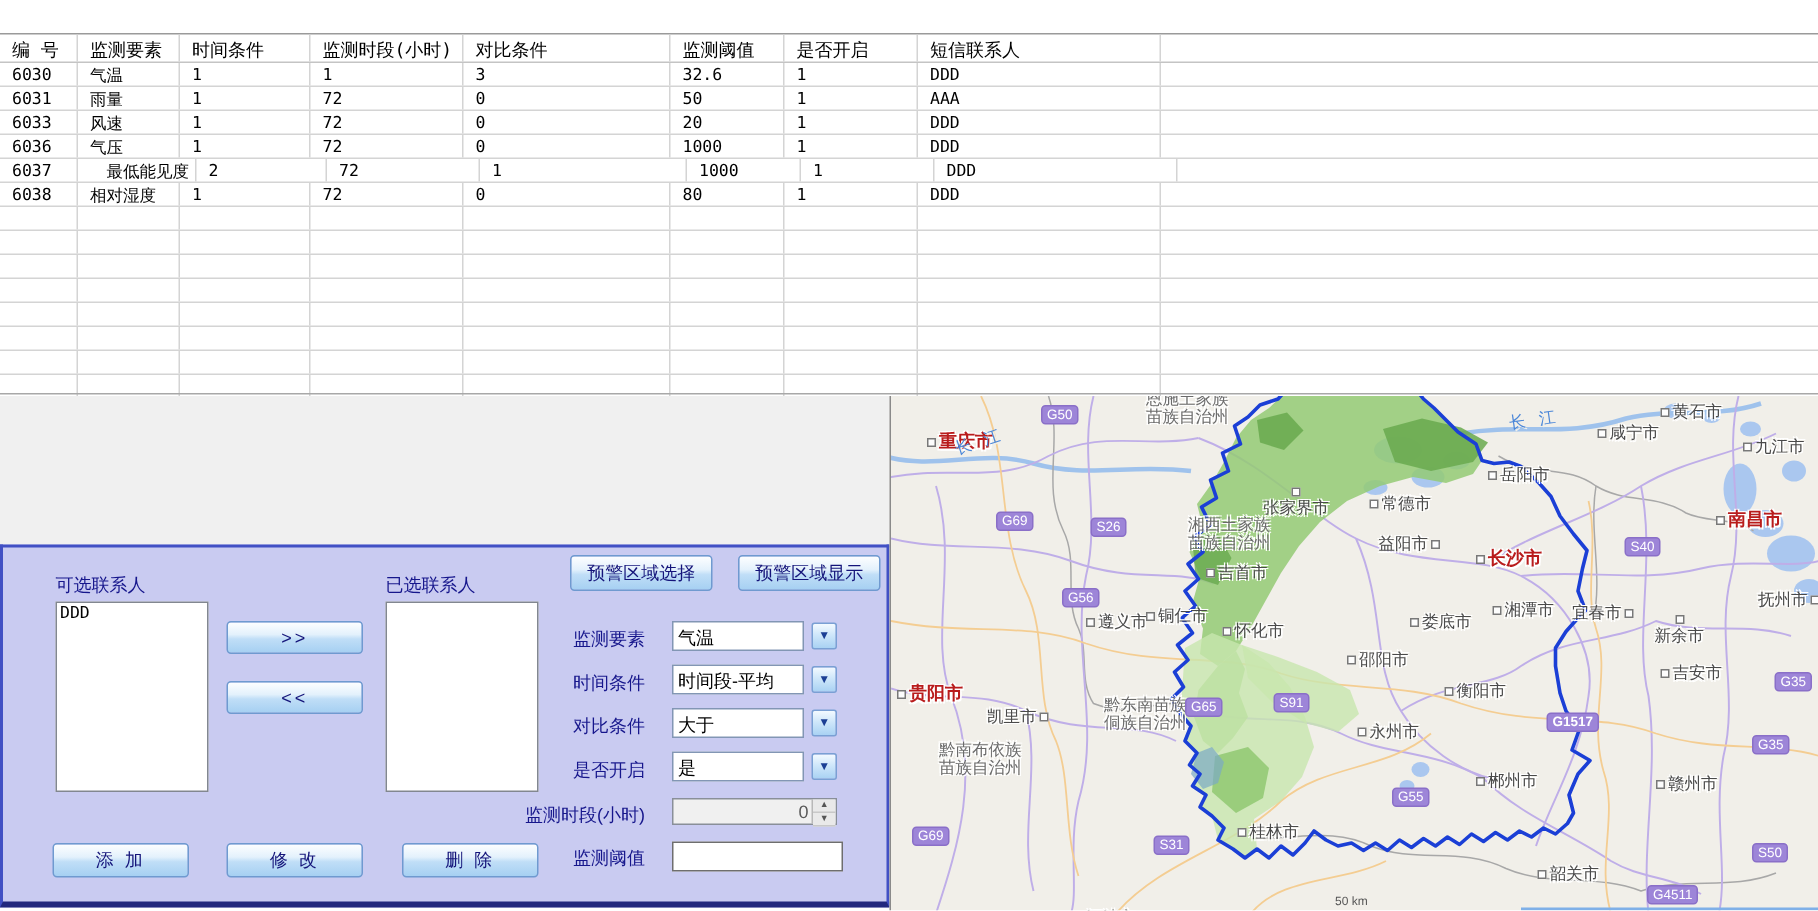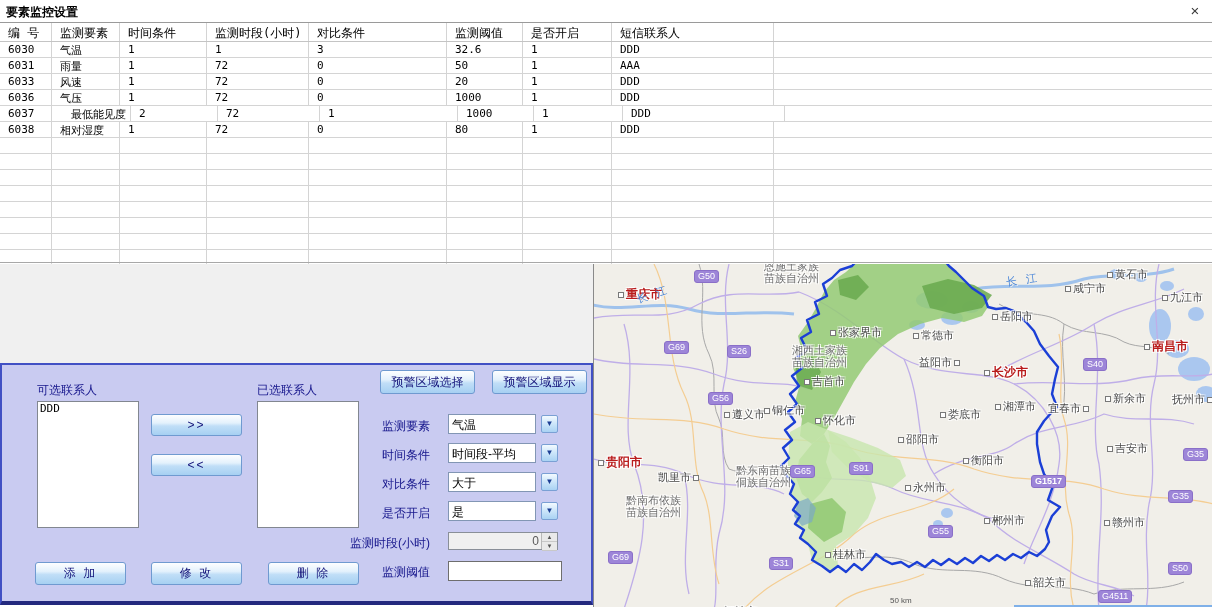--- a/index.html
+++ b/index.html
@@ -63,24 +63,20 @@
   .riverlbl{position:absolute;font-size:11px;color:#4a86d8;letter-spacing:9px;white-space:nowrap;
             text-shadow:1px 1px 0 #f1efe9;}
   #map-scale{position:absolute;font-size:8px;color:#555;}
   #map-scrollline{position:absolute;background:#7fb0e8;}
 </style>
 </head>
 <body>
 
 <div id="app">
 
-  <div id="titlebar">
-    <span id="win-title">要素监控设置</span>
-    <span id="close-btn">×</span>
-  </div>
 
   <div id="tablewrap">
       <div class="trow head">
         <div class="tcell" style="width: 52px;">编 号</div>
         <div class="tcell" style="width: 68px;">监测要素</div>
         <div class="tcell" style="width: 87px;">时间条件</div>
         <div class="tcell" style="width: 102px;">监测时段(小时)</div>
         <div class="tcell" style="width: 138px;">对比条件</div>
         <div class="tcell" style="width: 76px;">监测阈值</div>
         <div class="tcell" style="width: 89px;">是否开启</div>
@@ -401,21 +397,21 @@
             <span class="mk"></span>
           </div>
           <div class="mlabel" style="left: 120px; top: 316px; margin-top: 24px;">
             <span class="mk"></span>
             <span>河池市</span>
           </div>
           <div class="mlabel" style="left: 229px; top: 283px;">
             <span class="mk"></span>
             <span>桂林市</span>
           </div>
-          <div class="mlabel" style="left: 234px; top: 61px;">
+          <div class="mlabel" style="left: 248px; top: 61px; flex-direction: column;">
             <span class="mk"></span>
             <span>张家界市</span>
           </div>
           <div class="mlabel" style="left: 208px; top: 110px;">
             <span class="mk"></span>
             <span>吉首市</span>
           </div>
           <div class="mlabel" style="left: 168px; top: 139px;">
             <span class="mk"></span>
             <span>铜仁市</span>
@@ -481,21 +477,21 @@
             <span>咸宁市</span>
           </div>
           <div class="mlabel" style="left: 566px; top: 26px;">
             <span class="mk"></span>
             <span>九江市</span>
           </div>
           <div class="mlabel" style="left: 454px; top: 137px;">
             <span>宜春市</span>
             <span class="mk"></span>
           </div>
-          <div class="mlabel" style="left: 509px; top: 127px;">
+          <div class="mlabel" style="left: 509px; top: 146px; flex-direction: column;">
             <span class="mk"></span>
             <span>新余市</span>
           </div>
           <div class="mlabel" style="left: 578px; top: 128px;">
             <span>抚州市</span>
             <span class="mk"></span>
           </div>
           <div class="district" style="left: 170px; top: -4px;">恩施土家族
 苗族自治州</div>
           <div class="district" style="left: 198px; top: 80px;">湘西土家族

